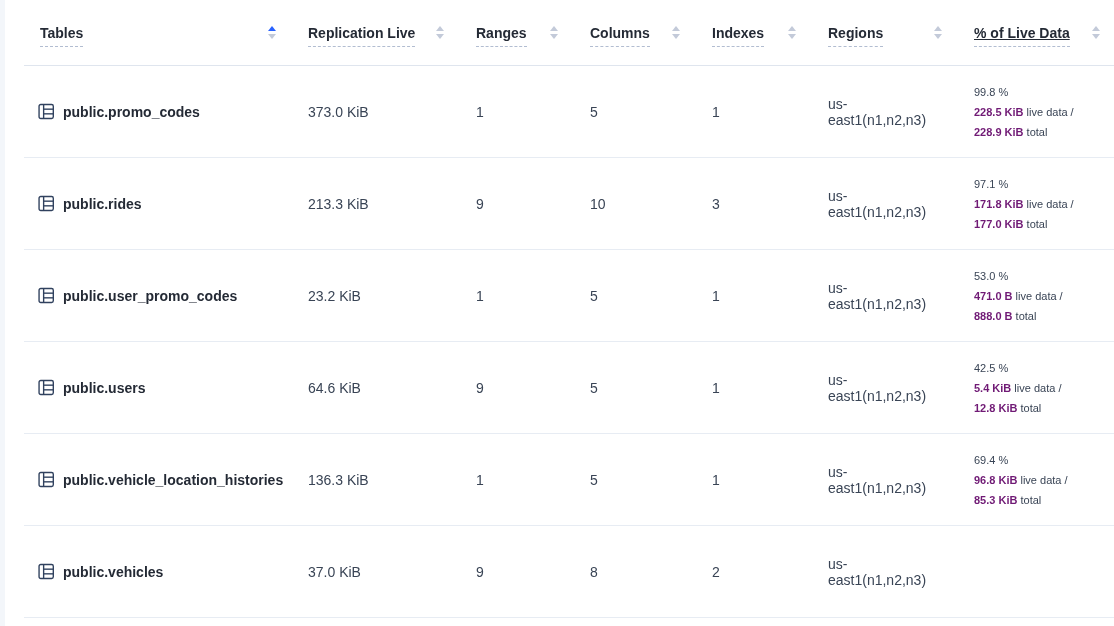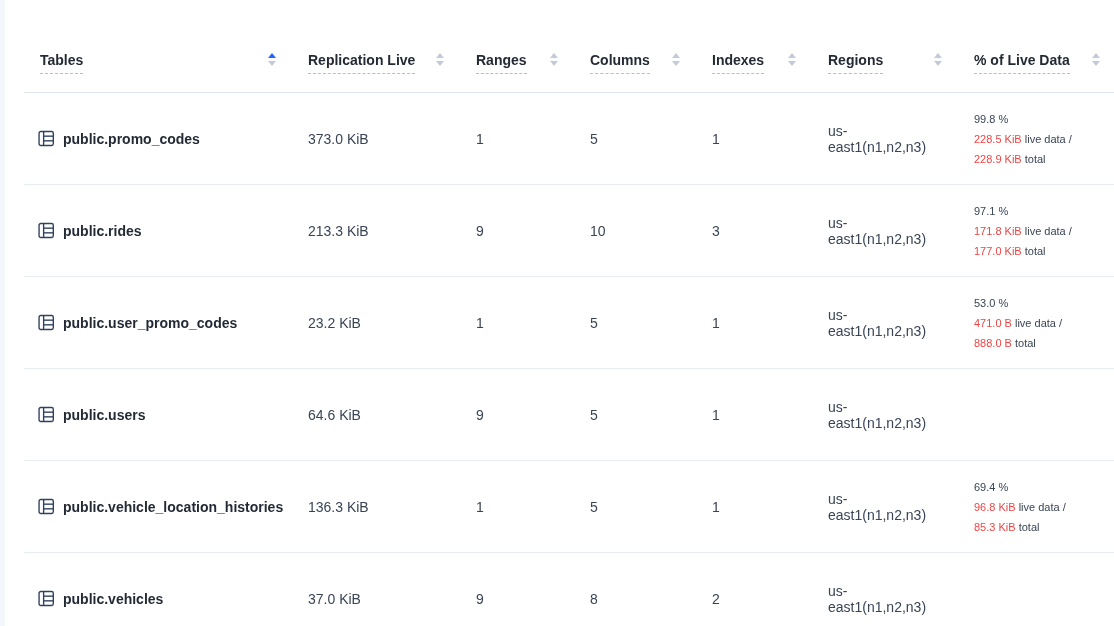--- a/index.html
+++ b/index.html
@@ -20,50 +20,49 @@
   .table-wrap { position: absolute; left: 24px; right: 0; top: 0; }
 
   .hdr, .row {
     display: grid;
     grid-template-columns: 268px 168px 114px 122px 116px 146px 1fr;
   }
   .hdr {
     height: 66px;
     align-items: center;
     border-bottom: 1px solid #dfe5ee;
-    margin-top: 27px;
   }
   .hcell {
     display: flex; align-items: center; justify-content: space-between;
     padding: 0 16px;
     font-size: 14px; font-weight: 700; color: #242a35;
     cursor: pointer; white-space: nowrap;
   }
-  .hcell.last { padding-right: 14px; }
+  .hcell.last { padding-right: 14px; text-decoration: underline; }
   .hlabel {
     border-bottom: 1px dashed #b2bdd1;
     padding-bottom: 5px; margin-bottom: -6px;
   }
   .sort { display: flex; flex-direction: column; gap: 3px; margin-left: 8px; flex: none; }
   .tri { width: 0; height: 0; border-left: 4px solid transparent; border-right: 4px solid transparent; }
   .tri.up   { border-bottom: 5px solid #c3cad9; }
   .tri.down { border-top: 5px solid #c3cad9; }
   .sort-asc .tri.up { border-bottom-color: #2962ff; }
 
   .row {
     height: 92px;
     align-items: center;
     border-bottom: 1px solid #e7ecf3;
   }
   .cell { padding: 0 16px; font-size: 14px; color: #394455; }
   .cell.namecell { display: flex; align-items: center; gap: 8px; padding-left: 14px; }
   .tbl-icon { flex: none; width: 17px; height: 17px; display: block; }
   .name-text { font-weight: 700; color: #242a35; cursor: pointer; }
   .cell.live { font-size: 11px; line-height: 20px; padding-right: 8px; }
-  .cell.live .val { font-weight: 400; color: #ef4444; }
+  .cell.live .val { font-weight: 700; color: #701a75; }
 </style>
 </head>
 <body>
 
 <div class="left-band"></div>
 
 <div class="table-wrap">
 
   <div class="hdr">
     <div class="hcell sort-asc">
@@ -191,20 +190,25 @@
         <line x1="5.3" y1="5.8" x2="14.4" y2="5.8" stroke="#30415e" stroke-width="1.3"></line>
         <line x1="5.3" y1="10.2" x2="14.4" y2="10.2" stroke="#30415e" stroke-width="1.3"></line>
       </svg>
       <span class="name-text">public.users</span>
     </div>
     <div class="cell">64.6 KiB</div>
     <div class="cell">9</div>
     <div class="cell">5</div>
     <div class="cell">1</div>
     <div class="cell">us-east1(n1,n2,n3)</div>
+    <div class="cell live">
+      <div>42.5 %</div>
+      <div><span class="val">5.4 KiB</span> <span>live data /</span></div>
+      <div><span class="val">12.8 KiB</span> <span>total</span></div>
+    </div>
   </div>
 
   <div class="row">
     <div class="cell namecell">
       <svg class="tbl-icon" viewBox="0 0 16 16">
         <rect x="1" y="1.4" width="13.4" height="13.2" rx="1.6" fill="none" stroke="#30415e" stroke-width="1.3"></rect>
         <line x1="5.3" y1="1.4" x2="5.3" y2="14.6" stroke="#30415e" stroke-width="1.3"></line>
         <line x1="5.3" y1="5.8" x2="14.4" y2="5.8" stroke="#30415e" stroke-width="1.3"></line>
         <line x1="5.3" y1="10.2" x2="14.4" y2="10.2" stroke="#30415e" stroke-width="1.3"></line>
       </svg>

